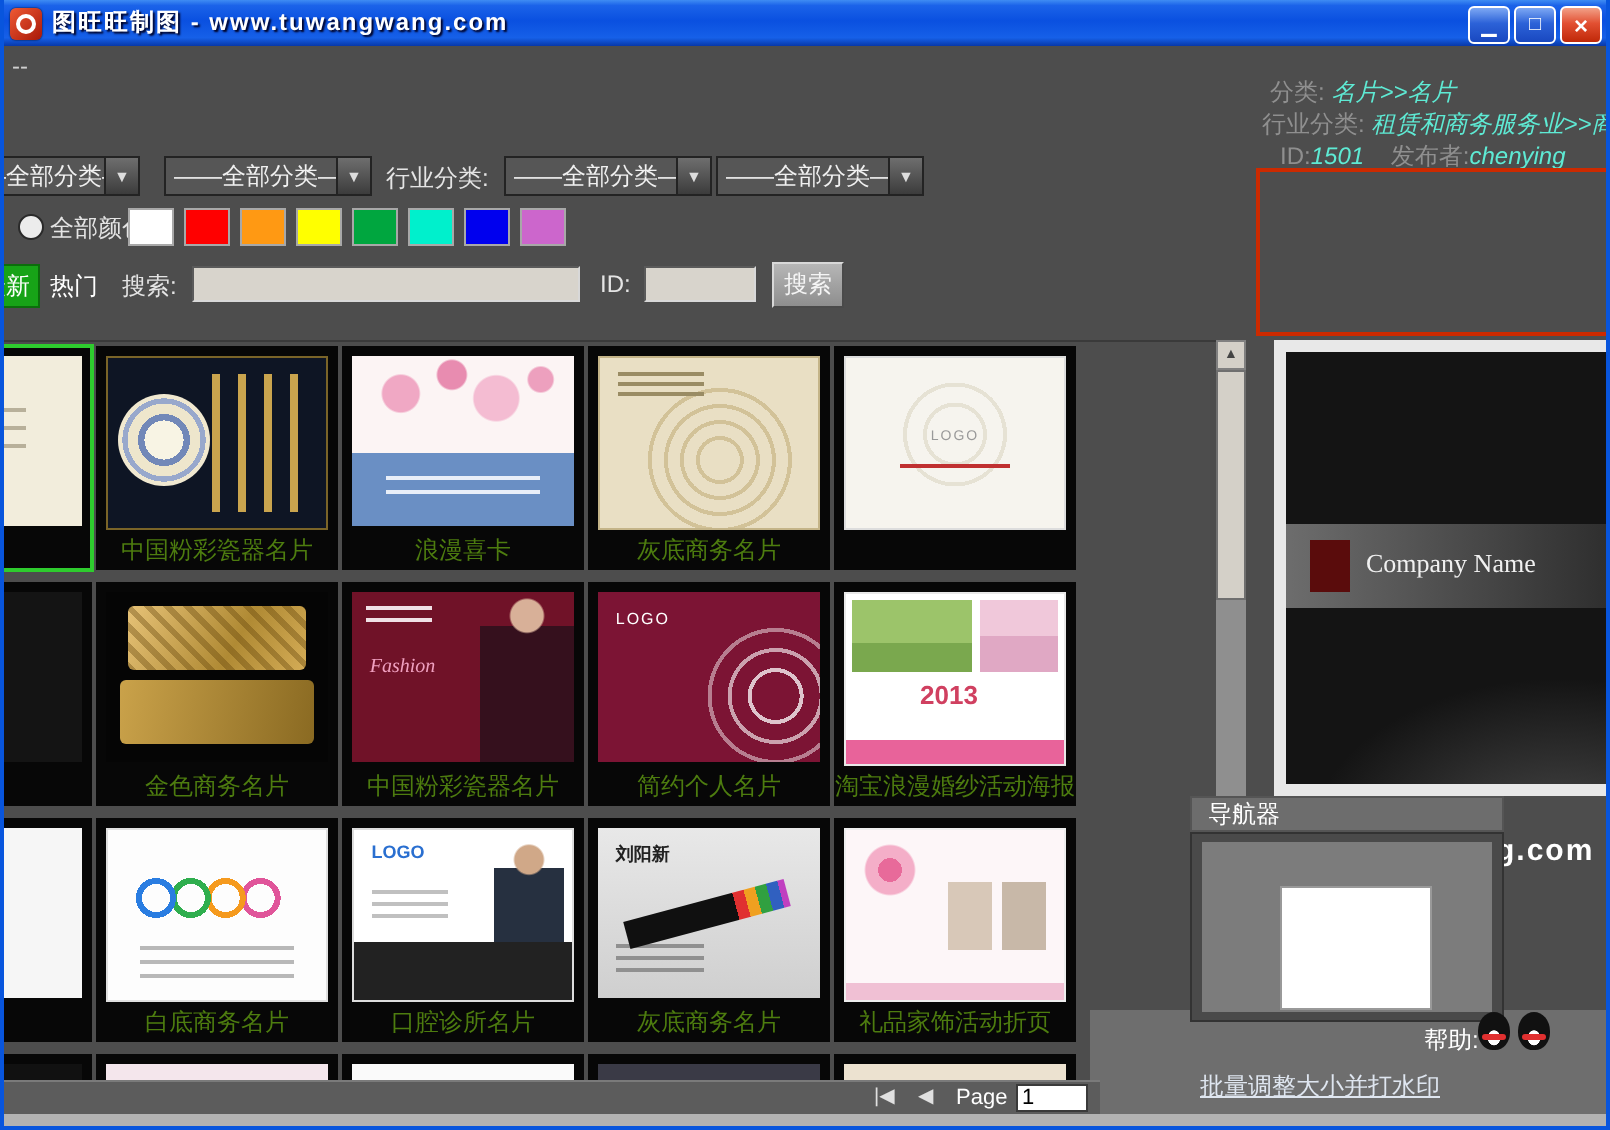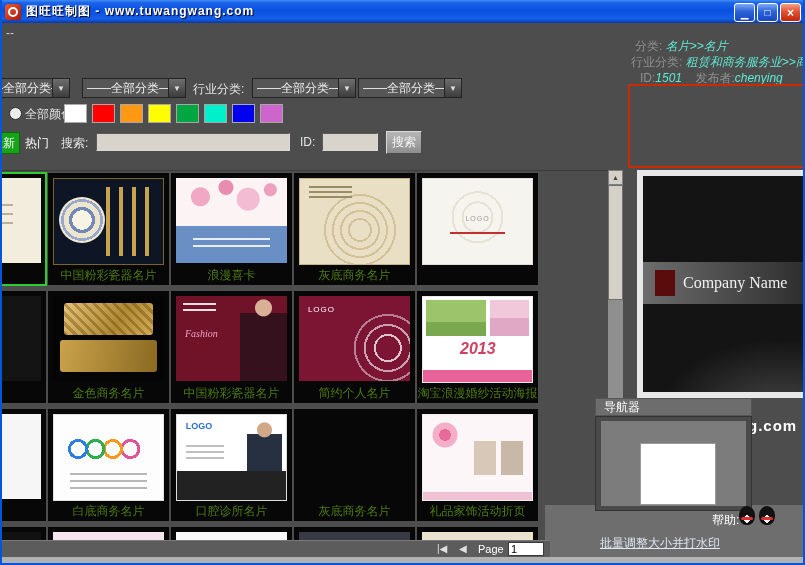--- a/index.html
+++ b/index.html
@@ -104,21 +104,21 @@
   .t-taobao .micro{color:#f0a0c0;top:38%;left:8%;font-style:italic;font-size:10px;font-family:"Liberation Serif",serif;}
   .t-simple{background:#7c1434;}
   .t-simple::after{content:"";position:absolute;right:-8%;top:6%;width:70%;height:110%;
     background:radial-gradient(circle at 60% 50%,transparent 0 12px,rgba(255,255,255,.75) 12px 14px,transparent 14px 22px,rgba(255,255,255,.6) 22px 24px,transparent 24px 32px,rgba(255,255,255,.45) 32px 34px,transparent 34px);}
   .t-simple .micro{color:#fff;top:10%;left:8%;font-size:8px;letter-spacing:1px;}
   .t-wedding{background:linear-gradient(0deg,#e8639a 0 14%,#fff 14%);border:1px solid #e8e8e8;}
   .t-wedding::before{content:"";position:absolute;left:3%;top:4%;width:55%;height:42%;
     background:linear-gradient(180deg,#9cc46a 0 60%,#7aa84e 60%);}
   .t-wedding::after{content:"";position:absolute;right:3%;top:4%;width:36%;height:42%;
     background:linear-gradient(180deg,#f0c8da 0 50%,#e0a8c4 50%);}
-  .t-wedding .micro{color:#d04060;top:50%;left:34%;font-size:16px;font-style:italic;font-weight:bold;}
+  .t-wedding .micro{color:#d04060;top:50%;left:34%;font-size:13px;font-weight:bold;}
   .t-cut3{background:#f6f6f6;}
   .t-cut3::before{content:"";position:absolute;left:10%;top:28%;width:26px;height:26px;border-radius:50%;border:4px solid #c02020;}
   .t-whitebiz{background:#fdfdfd;border:1px solid #e0e0e0;}
   .t-whitebiz::before{content:"";position:absolute;inset:0;
     background:radial-gradient(circle at 22% 40%,transparent 0 7px,#2a7de1 7px 10px,transparent 10px),
                radial-gradient(circle at 38% 40%,transparent 0 7px,#2fae4e 7px 10px,transparent 10px),
                radial-gradient(circle at 54% 40%,transparent 0 7px,#f59a1e 7px 10px,transparent 10px),
                radial-gradient(circle at 70% 40%,transparent 0 7px,#e0559a 7px 10px,transparent 10px);}
   .t-whitebiz::after{content:"";position:absolute;left:15%;right:15%;top:68%;height:16px;
     background:repeating-linear-gradient(180deg,#b8b8b8 0 2px,transparent 2px 7px);}
@@ -154,21 +154,21 @@
     box-sizing:border-box;color:#444;font-size:7px;display:flex;align-items:center;justify-content:center;}
   .sthumb{position:absolute;left:0;top:15px;width:15px;height:115px;background:#d4d0c8;border:1px solid #6f6f6f;box-sizing:border-box;}
 
   
   .preview{position:absolute;left:637px;top:147px;width:168px;height:228px;background:#e8e8e8;}
   .pcard{position:absolute;left:6px;top:6px;width:162px;height:216px;background:#141414;overflow:hidden;}
   .pcard::after{content:"";position:absolute;left:0;bottom:-30px;width:100%;height:90px;
     background:radial-gradient(ellipse at 85% 100%,#4a4a4a,transparent 65%);}
   .pband{position:absolute;left:0;top:86px;width:100%;height:42px;background:linear-gradient(90deg,#6d6d6d,#2e2e2e);}
   .plogo{position:absolute;left:12px;top:8px;width:20px;height:26px;background:#5a0c0c;}
-  .pcompany{position:absolute;left:40px;top:12px;color:#f0f0f0;font-size:16px;font-family:"Liberation Serif",serif;white-space:nowrap;}
+  .pcompany{position:absolute;left:40px;top:12px;color:#f0f0f0;font-size:13px;font-family:"Liberation Serif",serif;white-space:nowrap;}
   .watermark{position:absolute;left:748px;top:394px;color:#fff;font-size:15px;font-weight:bold;letter-spacing:1px;}
 
   
   .navg-hd{position:absolute;left:595px;top:375px;width:157px;height:18px;background:#6d6d6d;border:1px solid #555;
     box-sizing:border-box;color:#fff;font-size:12px;line-height:16px;padding-left:8px;z-index:12;}
   .navg-bd{position:absolute;left:595px;top:393px;width:157px;height:95px;background:#4a4a4a;border:1px solid #333;
     box-sizing:border-box;z-index:12;}
   .navg-in{position:absolute;left:5px;top:4px;width:145px;height:85px;background:#7c7c7c;}
   .navg-vp{position:absolute;left:39px;top:22px;width:76px;height:62px;background:#fff;border:1px solid #999;box-sizing:border-box;}
 
@@ -351,20 +351,23 @@
           </div>
 
           <div class="cell">
             <div class="timg t-dental">
               <span class="micro">LOGO</span>
             </div>
             <div class="clabel">口腔诊所名片</div>
           </div>
 
           <div class="cell">
+            <div class="timg t-graybiz">
+              <span class="micro">刘阳新</span>
+            </div>
             <div class="clabel">灰底商务名片</div>
           </div>
 
           <div class="cell">
             <div class="timg t-gift">
               <span class="micro"></span>
             </div>
             <div class="clabel">礼品家饰活动折页</div>
           </div>
 

